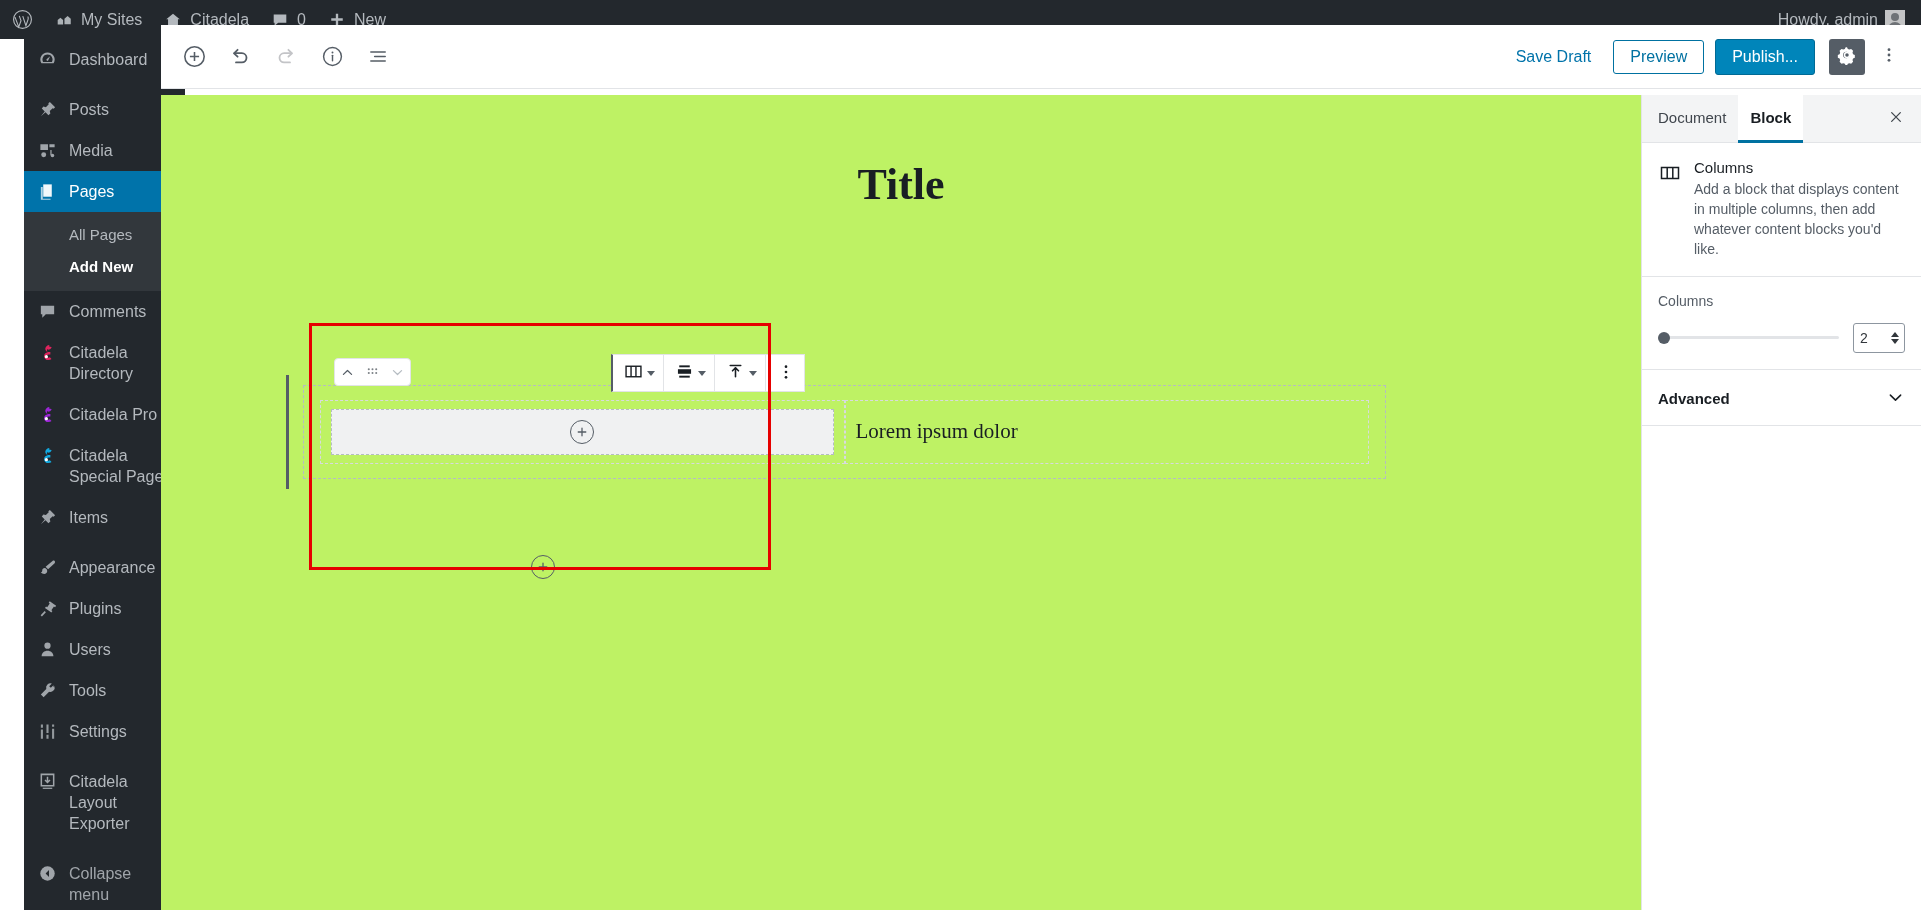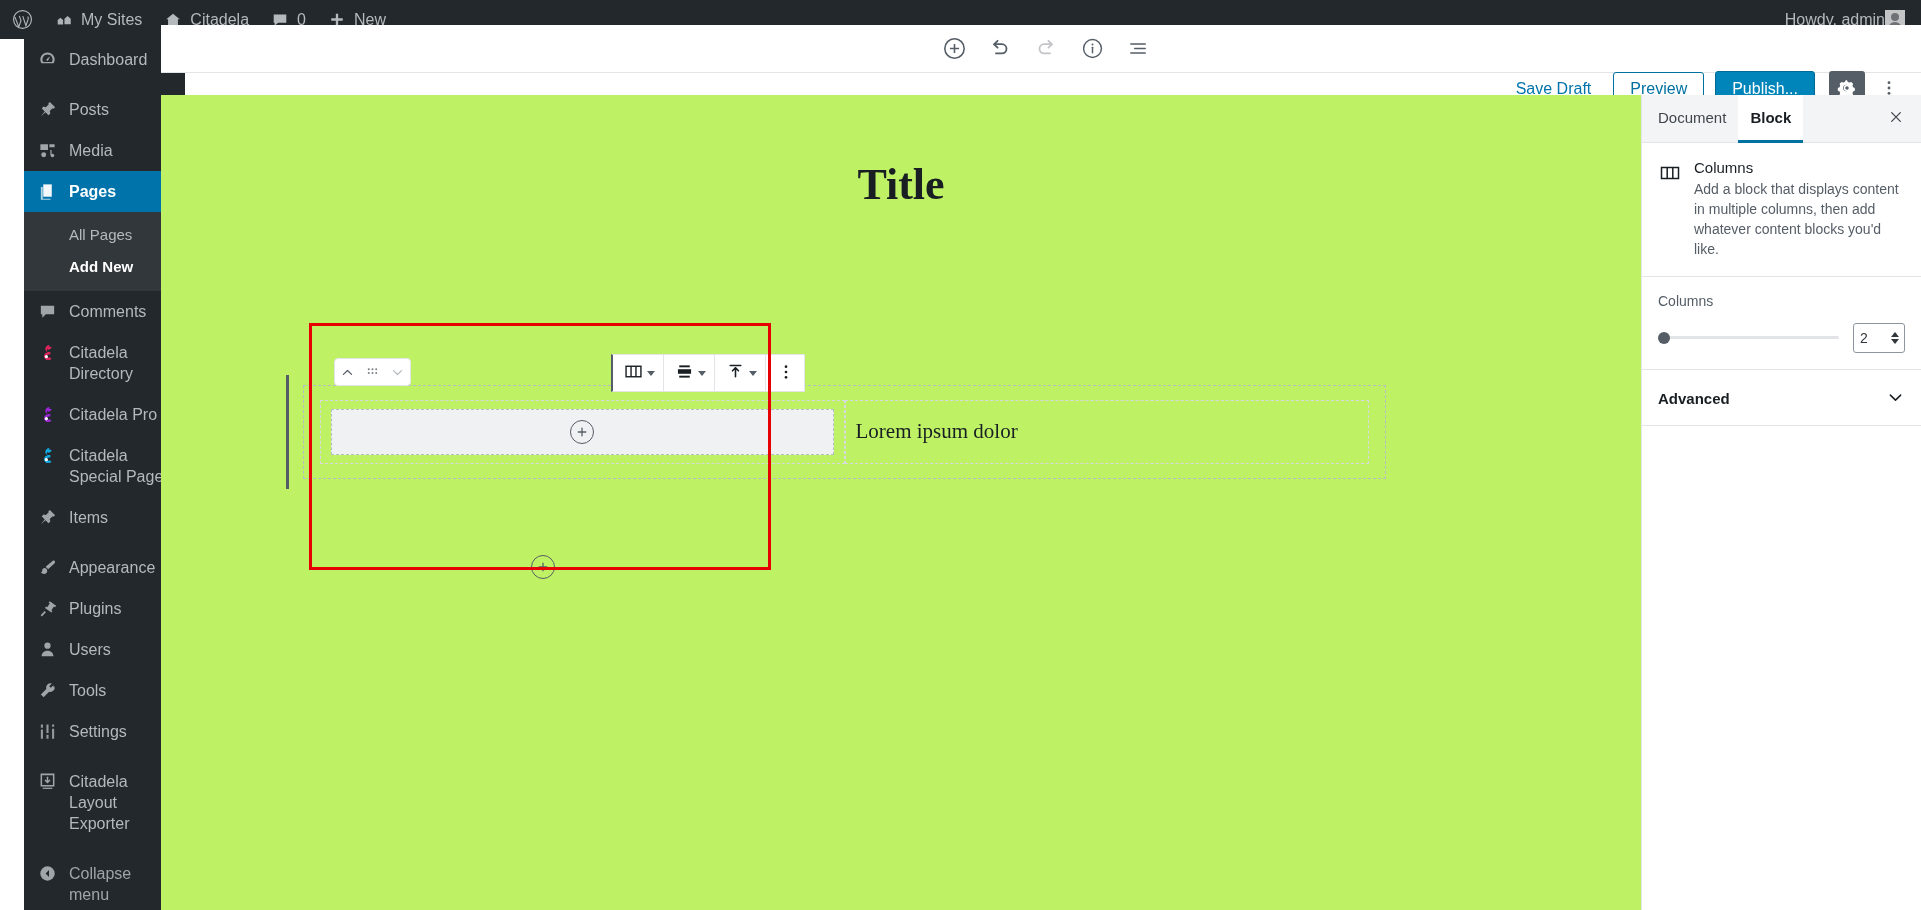--- a/index.html
+++ b/index.html
@@ -23,21 +23,21 @@
     font-size: 16px;
   }
   .ab-item {
     display: flex; align-items: center; gap: 8px;
     height: 39px; padding: 0 11px;
     color: #b4b9be; text-decoration: none; white-space: nowrap;
   }
   .ab-item:first-child { padding-left: 12px; }
   .ab-icon { display: inline-flex; align-items: center; justify-content: center; }
   .ab-spacer { flex: 1 1 auto; }
-  #ab-howdy { padding-right: 16px; gap: 0; text-decoration: underline; }
+  #ab-howdy { padding-right: 16px; gap: 7px; text-decoration: underline; }
   .avatar-box {
     width: 20px; height: 20px; background: #c3c4c5;
     display: inline-block; position: relative; flex: 0 0 auto;
   }
   .avatar-box::before {
     content: ""; position: absolute; left: 6px; top: 3px;
     width: 8px; height: 8px; border-radius: 50%; background: #6e7276;
   }
   .avatar-box::after {
     content: ""; position: absolute; left: 3px; top: 12px;
@@ -58,45 +58,45 @@
     display: flex; align-items: flex-start; gap: 11px;
     padding: 10px 10px 10px 12px;
     color: #b4b9be; cursor: pointer; line-height: 21px;
   }
   .menu-item .mi-icon {
     flex: 0 0 22px; width: 22px; height: 21px;
     display: flex; align-items: center; justify-content: center;
     color: #a0a5aa;
   }
   .menu-item.current {
-    background: #0073aa; color: #fff; font-weight: bold;
+    background: #0073aa; color: #fff; font-weight: normal;
   }
   .menu-item.current .mi-icon { color: #fff; }
   .menu-item.current::after {
     content: ""; position: absolute; right: -8px; top: 50%;
     margin-top: -8px; border: 8px solid transparent;
     border-right-color: #f1f1f1; border-left: none;
   }
   .menu-sep { height: 9px; }
   .submenu { background: #32373c; padding: 7px 0 8px 0; }
   .submenu-item {
     padding: 6px 12px 6px 45px;
     color: #b4b9be; font-size: 15px; cursor: pointer; line-height: 20px;
   }
   .submenu-item.current { color: #fff; font-weight: bold; }
   .menu-item.collapse { color: #a0a5aa; }
   .cit-logo { width: 19px; height: 19px; display: block; }
 
   
   #editor-header {
     position: absolute; top: 25px; left: 161px;
-    width: 1760px; height: 48px;
+    width: 1760px; height: 64px;
     background: #fff;
     border-bottom: 1px solid #e2e4e7;
-    display: flex; align-items: center; flex-direction: column;
+    display: flex; align-items: center;
   }
   .hdr-left { display: flex; align-items: center; padding-left: 10px; gap: 0px; }
   .hdr-right { margin-left: auto; display: flex; align-items: center; padding-right: 14px; gap: 0; }
   .icon-btn {
     width: 46px; height: 46px; border: none; background: transparent;
     display: flex; align-items: center; justify-content: center;
     cursor: pointer; color: #555d66; padding: 0;
   }
   .icon-btn.disabled { color: #c3c4c7; cursor: default; }
   .btn-link {

